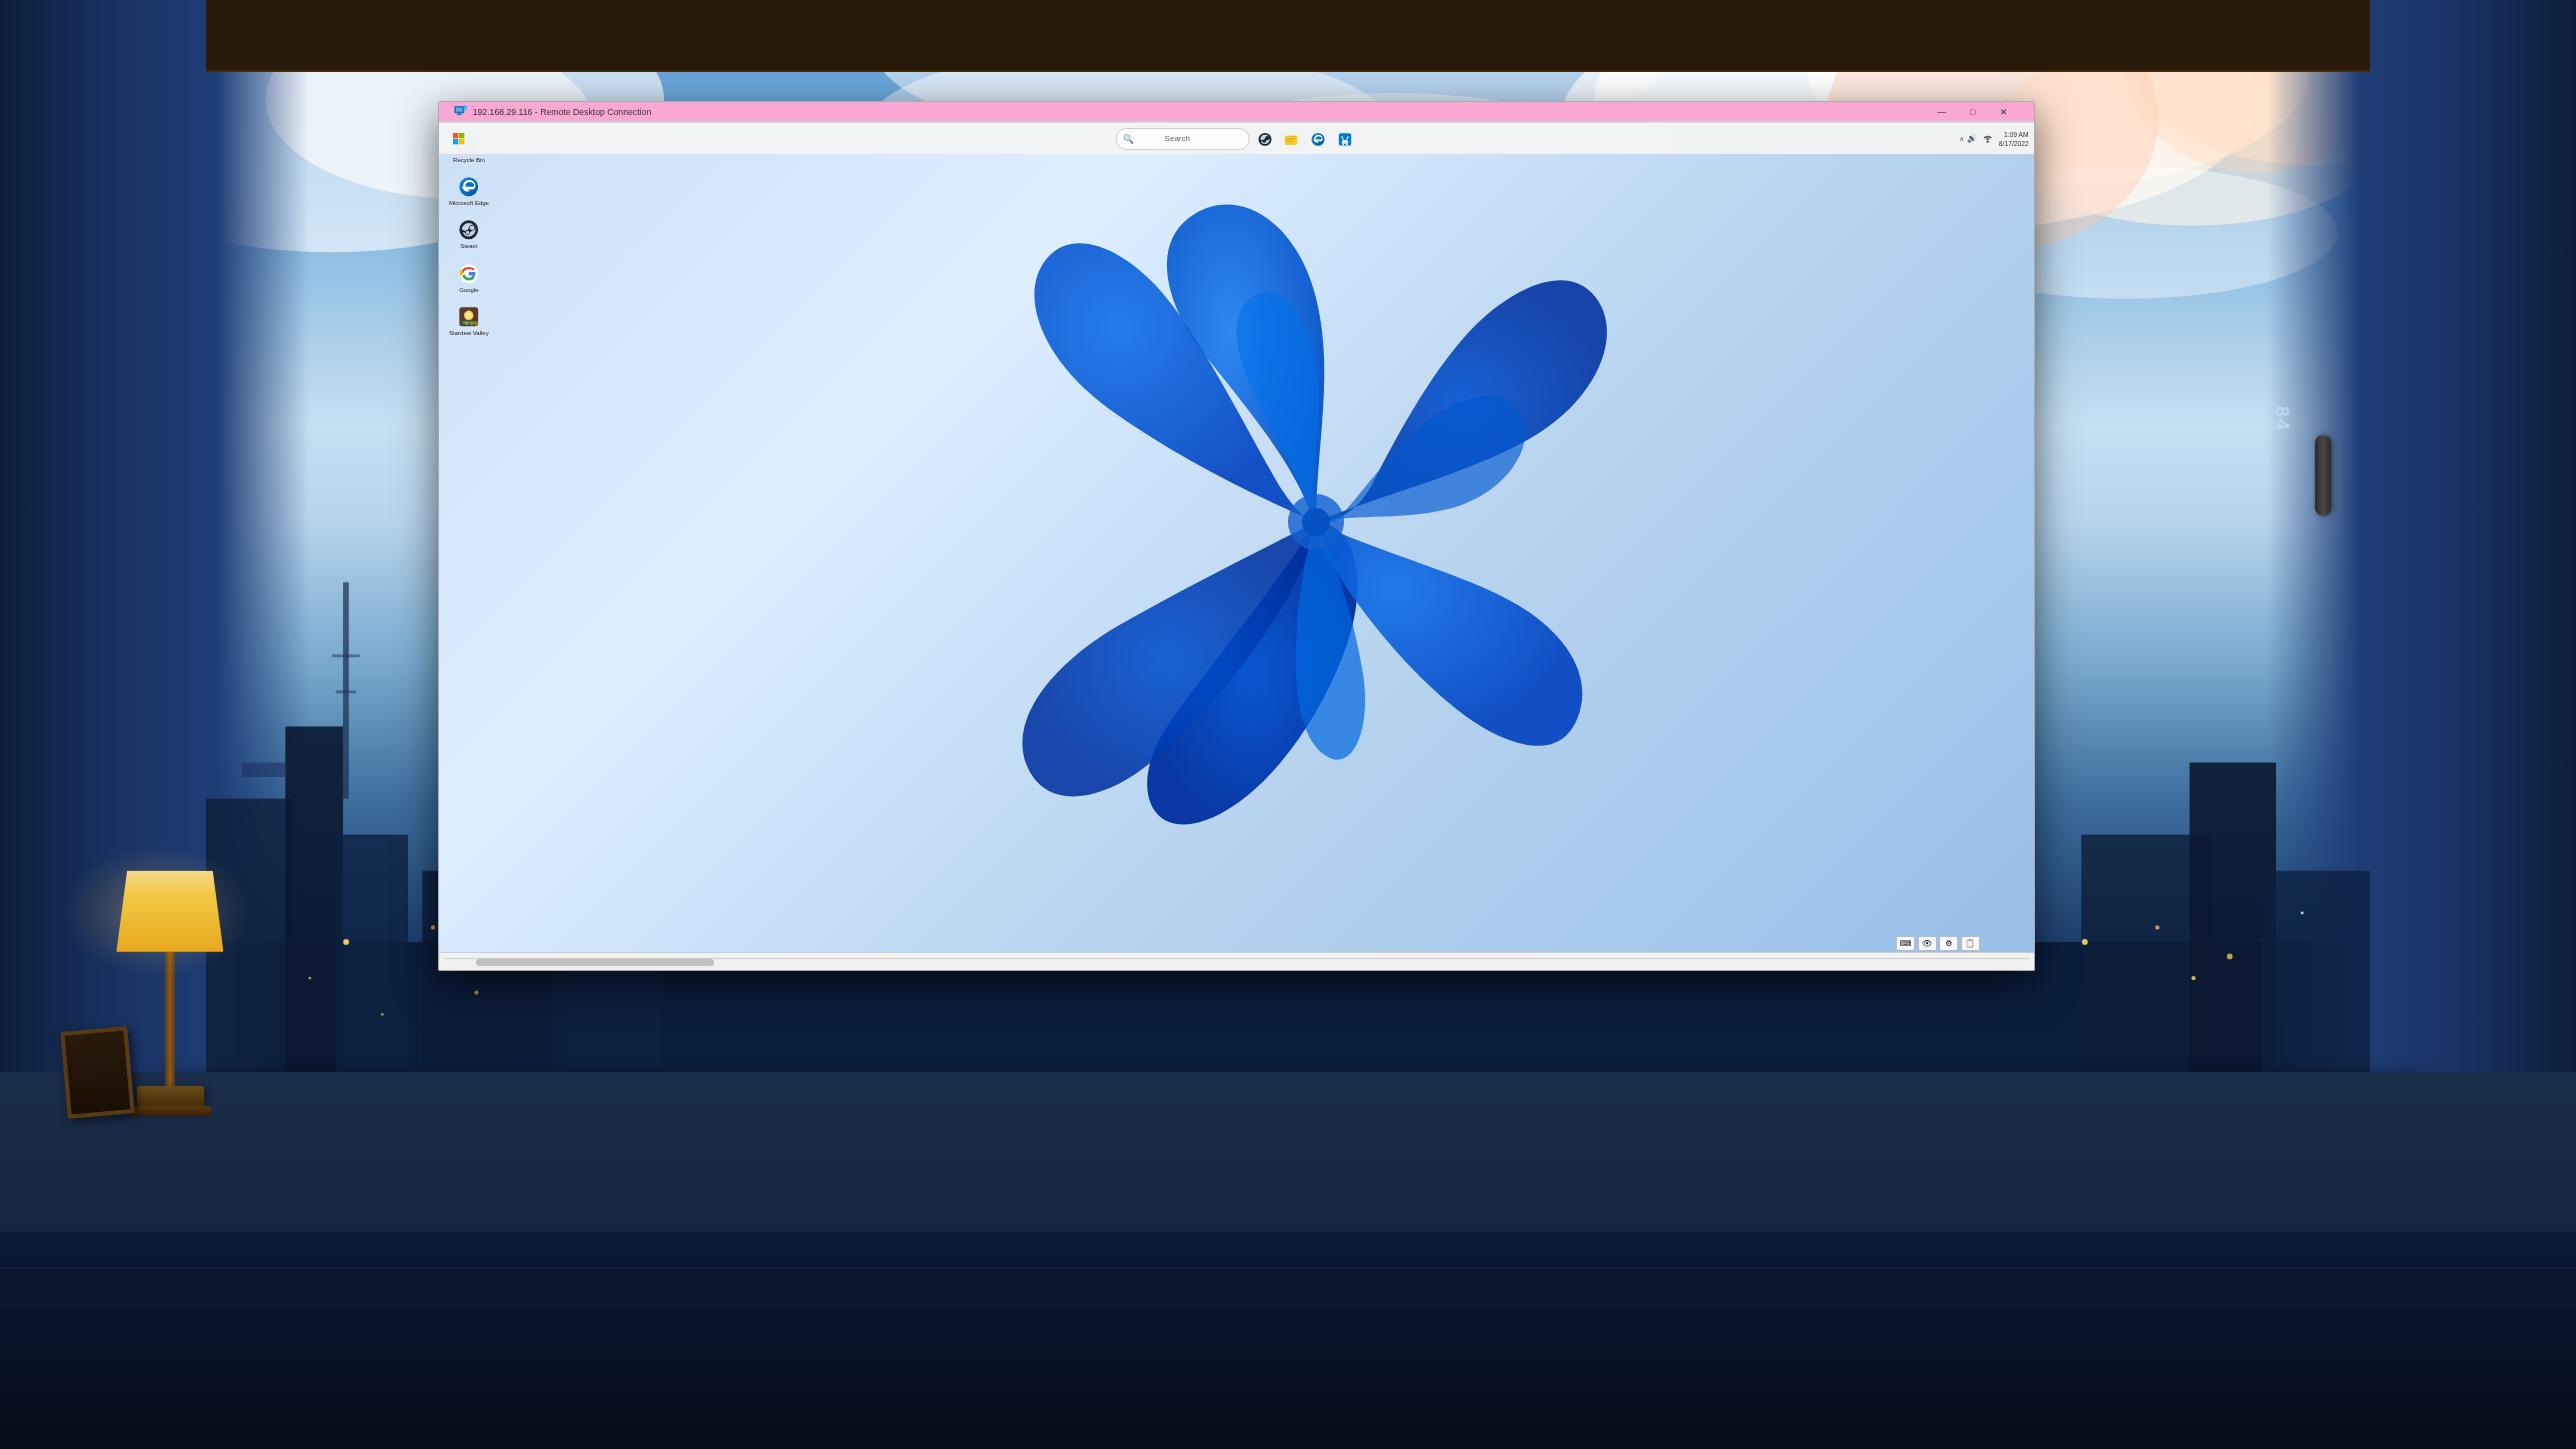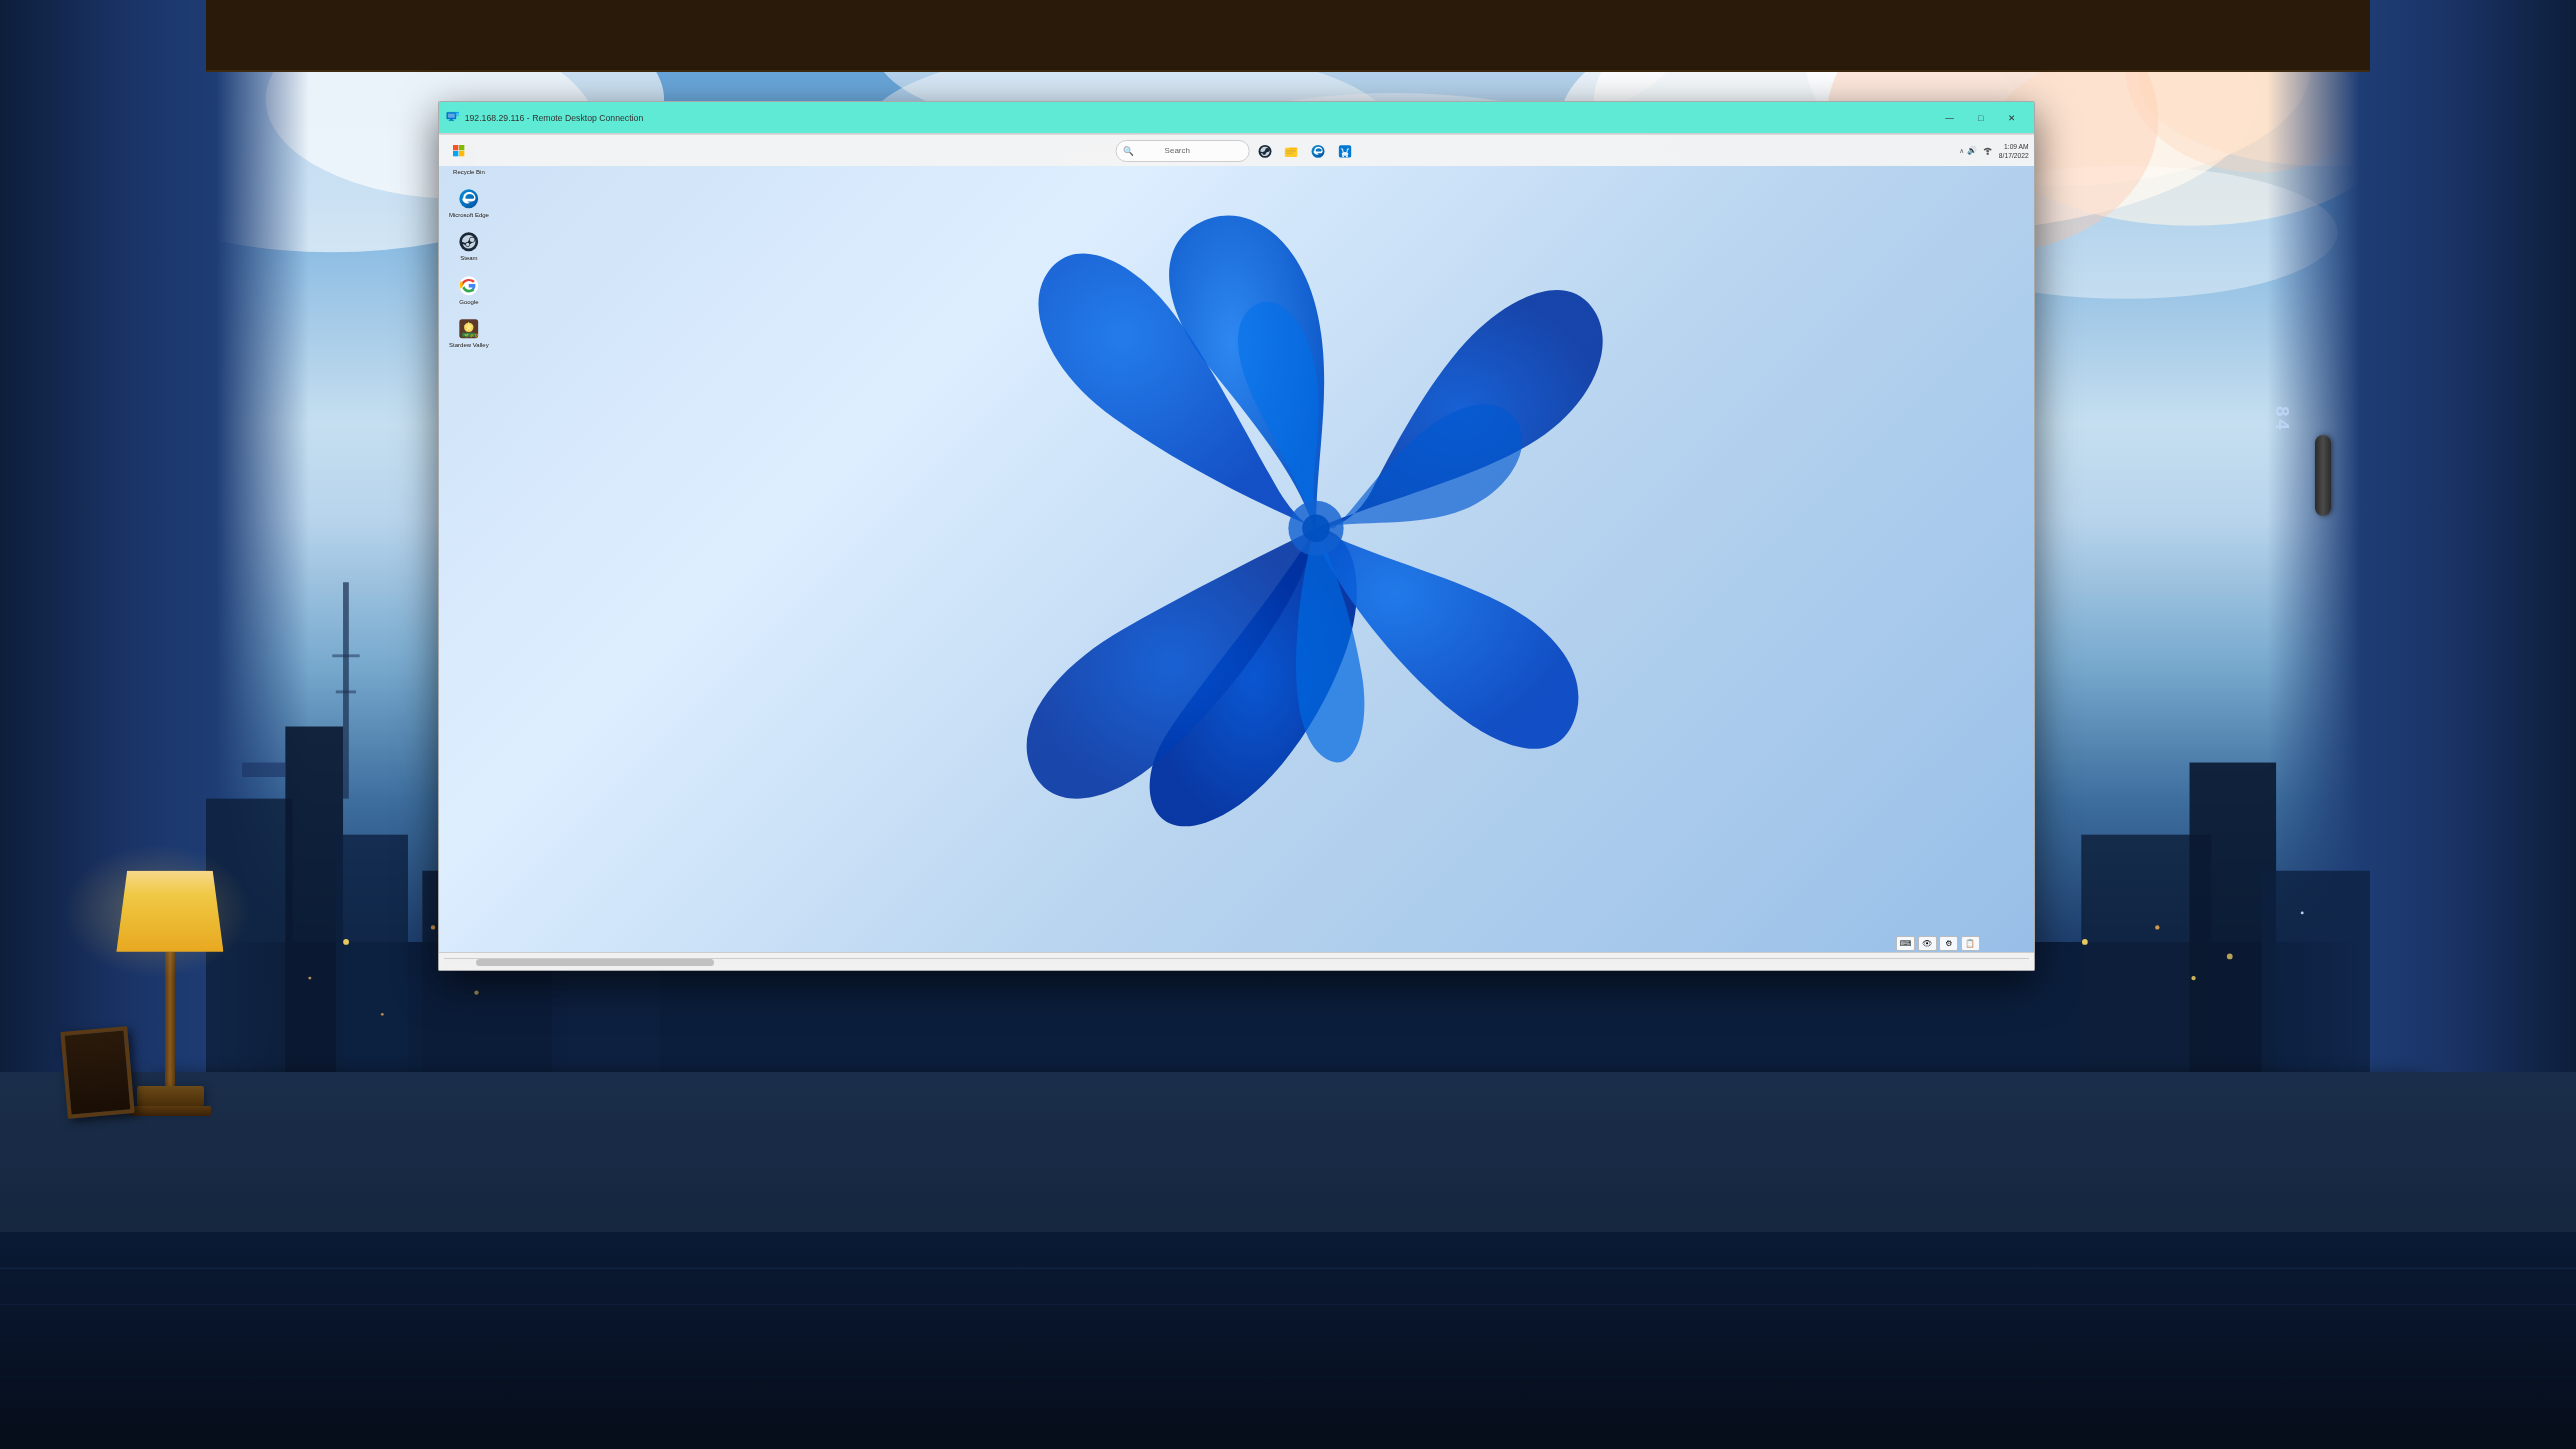--- a/index.html
+++ b/index.html
@@ -223,25 +223,25 @@
       border: 0.7px solid #aaa;
       box-shadow: 0 13.4px 40px rgba(0,0,0,0.6);
       border-radius: 1.3px;
       overflow: hidden;
       display: flex;
       flex-direction: column;
     }
 
     
     .rdp-titlebar {
-      height: 32px;
-      background: #5eead4;
-      display: flex;
-      align-items: center;
-      padding: 0 7px;
+      height: 20px;
+      background: #f9a8d4;
+      display: flex;
+      align-items: center;
+      padding: 0 15px;
       border-bottom: 0.7px solid #ccc;
       flex-shrink: 0;
     }
 
     .rdp-titlebar-icon {
       width: 13.4px;
       height: 13.4px;
       margin-right: 5.4px;
       flex-shrink: 0;
     }

